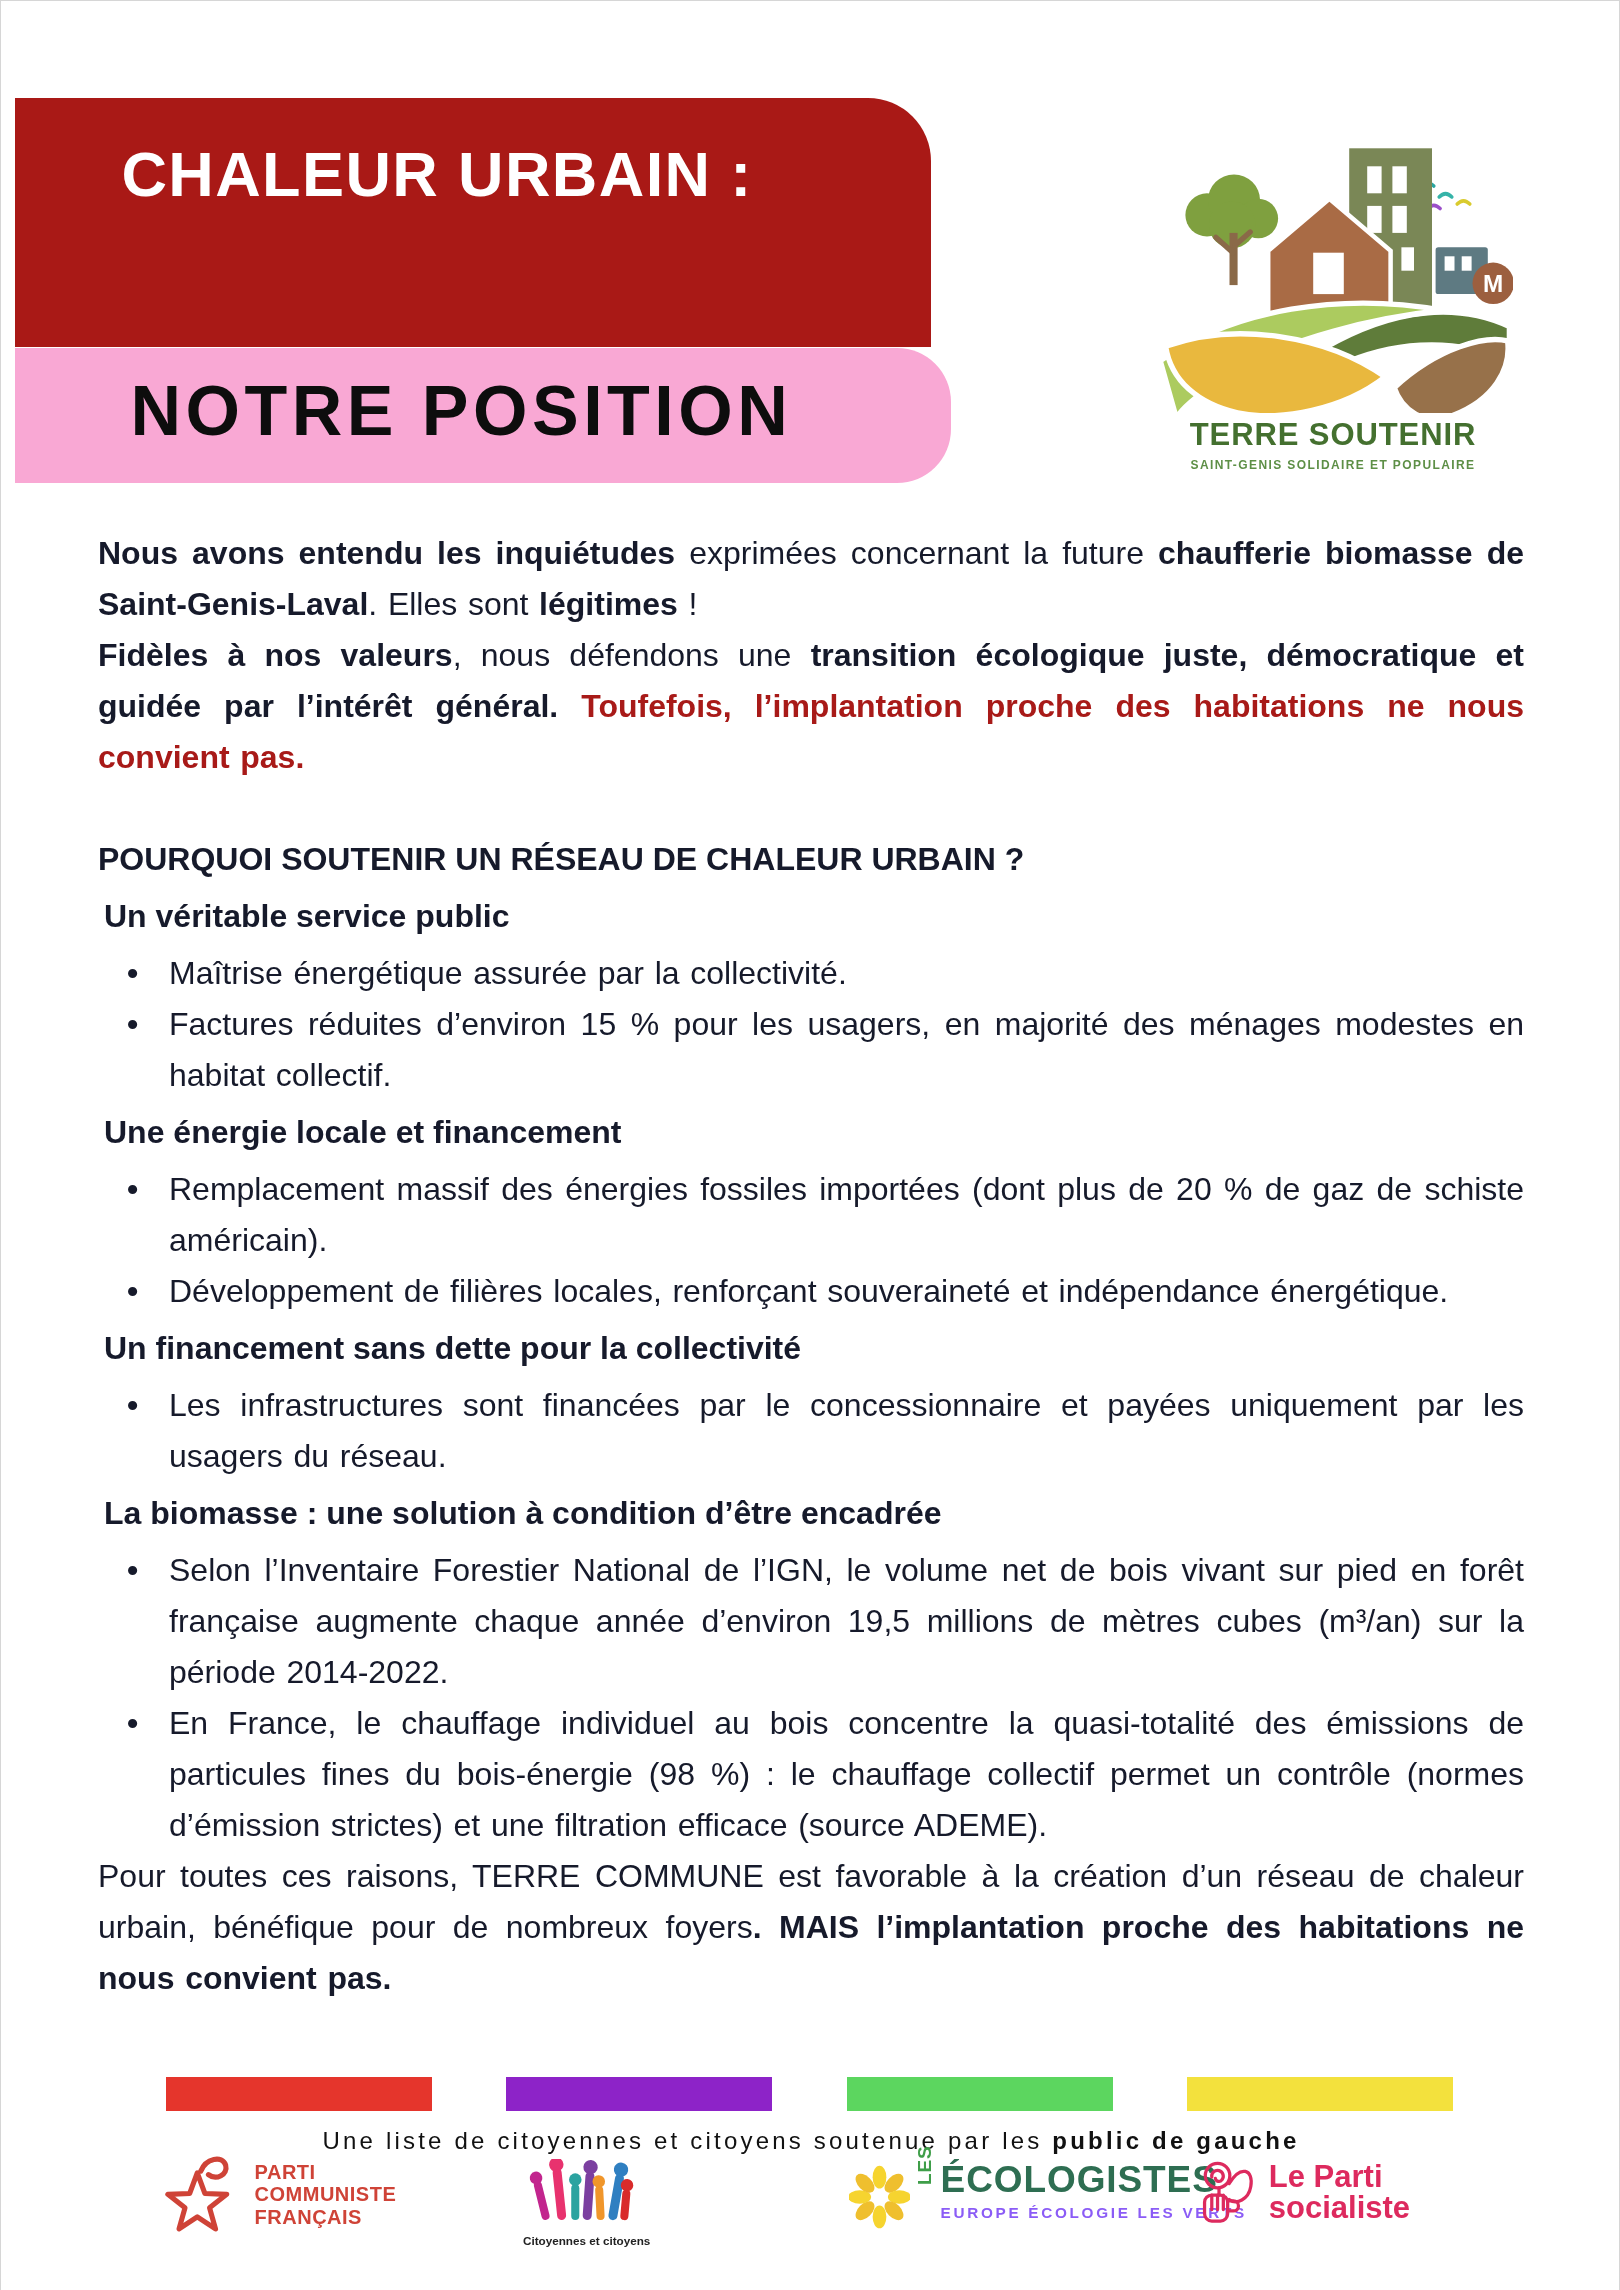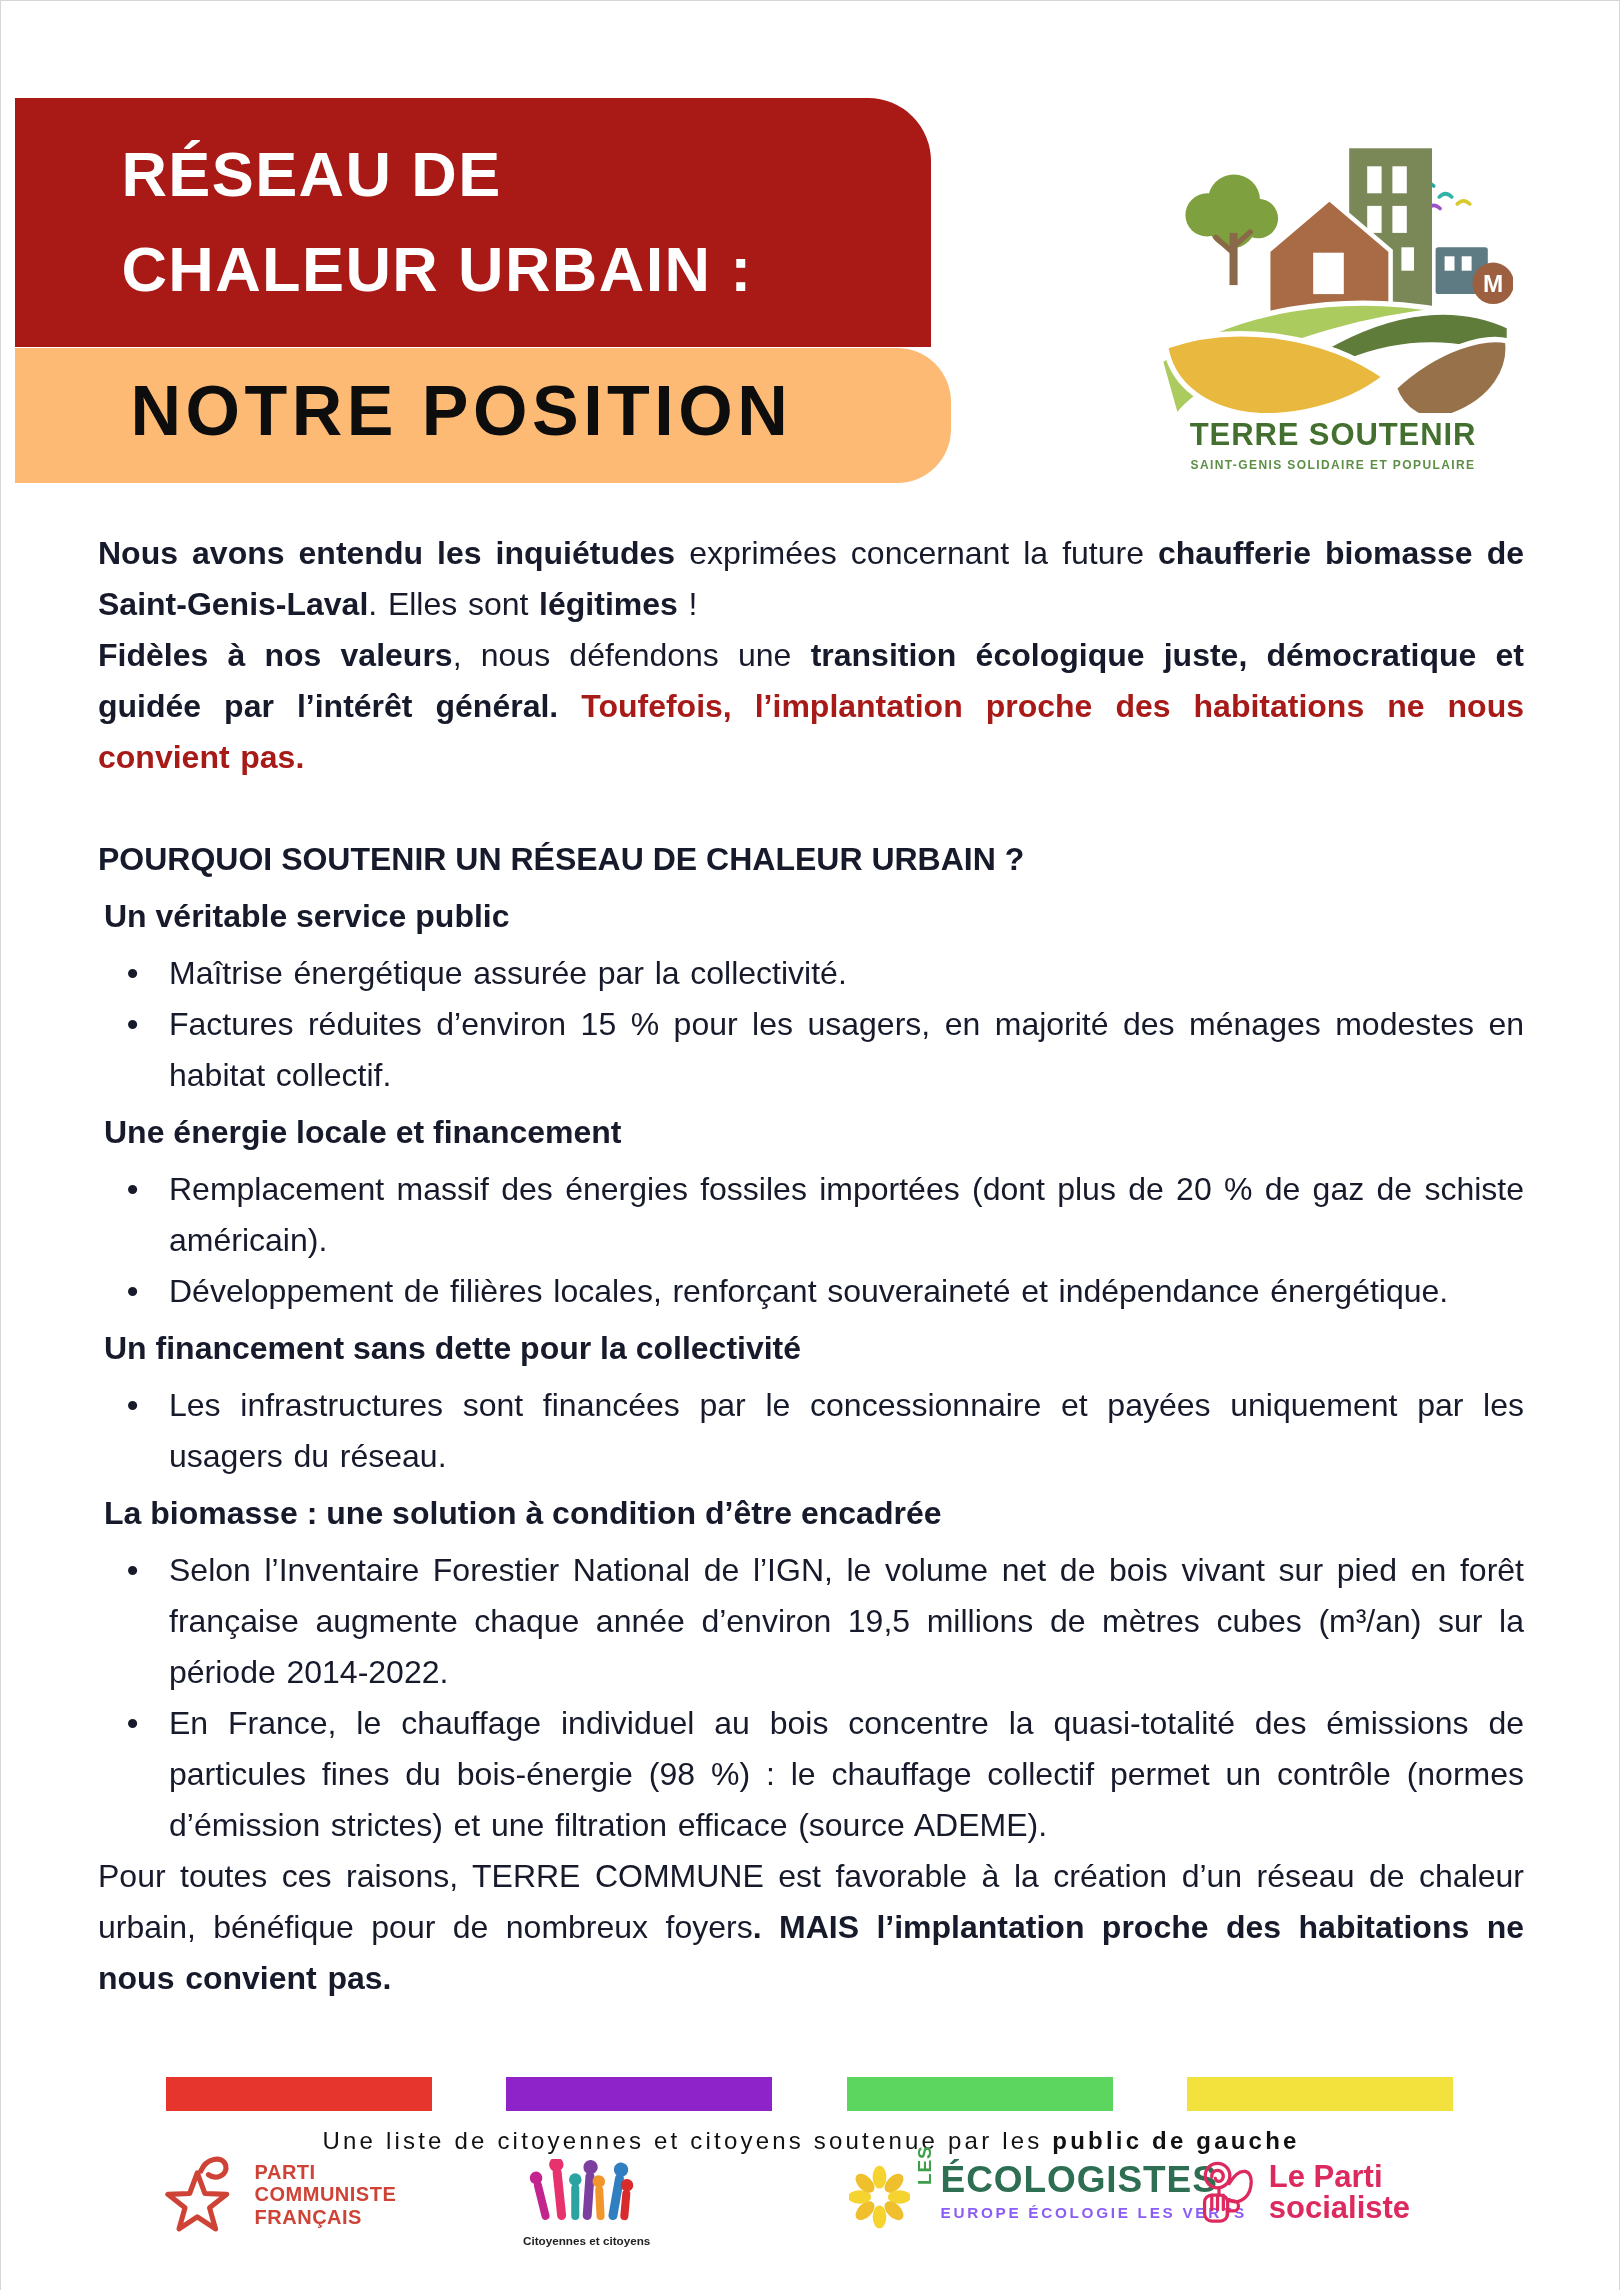--- a/index.html
+++ b/index.html
@@ -59,24 +59,23 @@
   .ecolo-sub{font-size:15.3px;font-weight:700;color:#8b5cf6;letter-spacing:2.7px;margin-top:5px;white-space:nowrap;}
   .ps{left:1192px;top:3.6px;justify-content:space-between;}
   .ps-text{margin-left:10.8px;margin-top:5.4px;color:#dd2a5e;font-weight:700;font-size:31px;line-height:31.5px;}
 </style>
 </head>
 <body>
 
 <div class="page">
 
   <div class="banner-red" style="background: rgb(169, 25, 22);">
-    <div class="line">RÉSEAU DE</div>
     <div class="line">CHALEUR URBAIN :</div>
   </div>
-  <div class="banner-green" style="background: #fdba74;">
+  <div class="banner-green" style="background: #f9a8d4;">
     <div class="pos">NOTRE POSITION</div>
   </div>
 
   <div class="logo">
     <svg width="360" height="281" viewBox="0 0 400 312">
 
       <g fill="none" stroke-width="4" stroke-linecap="round">
         <path d="M298 60 q7 -7 14 0" stroke="#2aa6a0"></path>
         <path d="M318 72 q7 -7 14 0" stroke="#35b3a8"></path>
         <path d="M305 85 q7 -7 14 0" stroke="#9b4fc9"></path>

